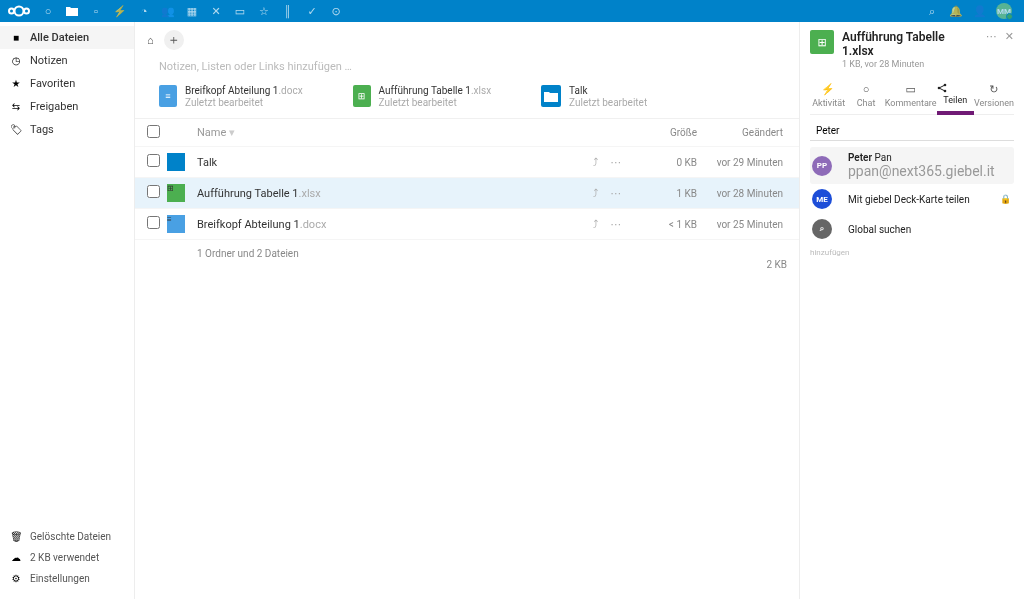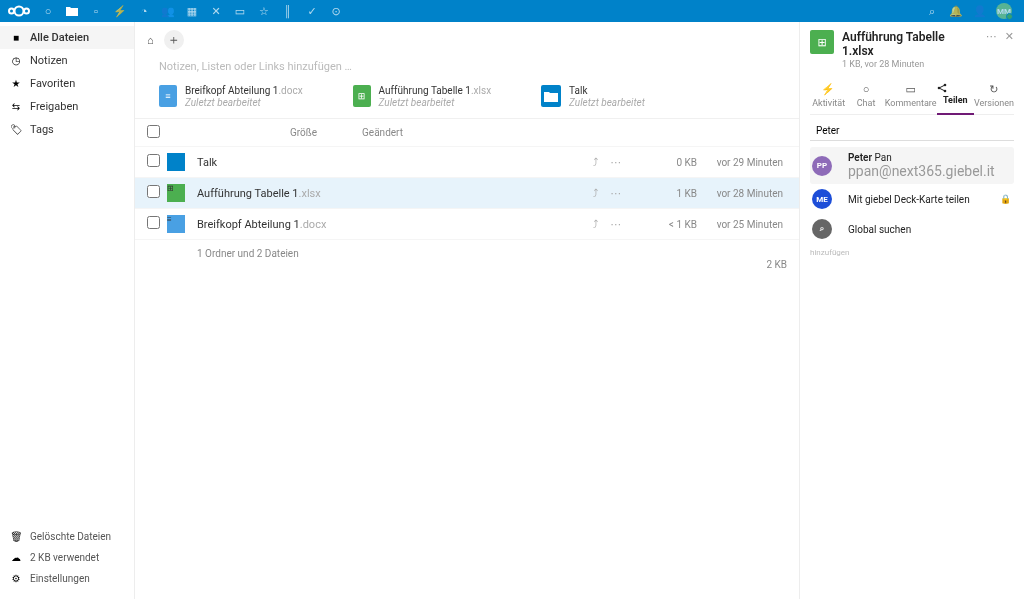--- a/index.html
+++ b/index.html
@@ -34,21 +34,21 @@
 
 .recent { display: flex; gap: 50px; padding: 4px 24px 10px; }
 .recent-item { display: flex; gap: 8px; cursor: pointer; }
 .recent-item .ficon { width: 18px; height: 22px; border-radius: 2px; display: flex; align-items: center; justify-content: center; color: #fff; font-size: 9px; }
 .ficon.doc { background: #49a0e3; }
 .ficon.xls { background: #4caf50; }
 .ficon.fold { background: #0082c9; width: 20px; }
 .recent-item .txt { font-size: 10px; }
 .recent-item .txt .name { color: #333; }
 .recent-item .txt .ext { color: #aaa; }
-.recent-item .txt .sub { color: #aaa; margin-top: 1px; font-style: italic; }
+.recent-item .txt .sub { color: #aaa; margin-top: 1px; }
 
 .table { flex: 1; overflow: auto; }
 .table .hdr, .table .row { display: flex; align-items: center; padding: 6px 12px; border-bottom: 1px solid #f5f5f5; }
 .table .hdr { color: #999; font-size: 10px; border-top: 1px solid #f0f0f0; }
 .table .cb { width: 20px; }
 .table .cb input { cursor: pointer; }
 .table .ic { width: 30px; }
 .table .nm { flex: 1; font-size: 11px; }
 .table .nm .ext { color: #aaa; }
 .table .actions { width: 60px; display: flex; gap: 12px; color: #aaa; font-size: 11px; justify-content: center; }
@@ -64,21 +64,21 @@
 .details .dicon { width: 24px; height: 24px; background: #4caf50; border-radius: 2px; display: flex; align-items: center; justify-content: center; color: #fff; font-size: 11px; }
 .details .dtitle { flex: 1; }
 .details .dtitle .dname { font-size: 12px; font-weight: 600; color: #222; }
 .details .dtitle .dsub { font-size: 9px; color: #999; margin-top: 1px; }
 .details .dctrls { display: flex; gap: 8px; color: #999; font-size: 11px; }
 .details .dctrls span { cursor: pointer; }
 
 .tabs { display: flex; justify-content: space-between; margin-top: 10px; border-bottom: 1px solid #eee; }
 .tabs .tab { flex: 1; text-align: center; padding: 4px 0 6px; font-size: 9px; color: #888; cursor: pointer; }
 .tabs .tab .ti { display: block; font-size: 11px; margin-bottom: 2px; color: #555; }
-.tabs .tab.active { color: #222; border-bottom: 2px solid #701a75; margin-bottom: -1px; font-weight: bold; }
+.tabs .tab.active { color: #222; border-bottom: 4px solid #701a75; margin-bottom: -1px; }
 
 .share-search { margin-top: 6px; }
 .share-search input { width: 100%; padding: 4px 6px; font-size: 10px; border: none; border-bottom: 1px solid #ddd; outline: none; }
 
 .share-results { margin-top: 6px; }
 .share-item { display: flex; align-items: center; gap: 16px; padding: 5px 2px; cursor: pointer; border-radius: 3px; }
 .share-item.hl { background: #f5f5f5; }
 .share-item .av { width: 20px; height: 20px; border-radius: 50%; display: flex; align-items: center; justify-content: center; font-size: 8px; color: #fff; font-weight: bold; }
 .share-item .av.pp { background: #8e6bb8; }
 .share-item .av.deck { background: #1d4ed8; }
@@ -207,20 +207,21 @@
           <div><span class="name">Talk</span></div>
           <div class="sub">Zuletzt bearbeitet</div>
         </div>
       </div>
     </div>
 
     <div class="table">
       <div class="hdr">
         <div class="cb"><input type="checkbox" style=""></div>
         <div class="ic"></div>
+        <div class="nm"><span>Name</span> <span style="color:#ccc">▾</span></div>
         <div class="actions"></div>
         <div class="sz">Größe</div>
         <div class="md">Geändert</div>
       </div>
 
       <div class="row">
         <div class="cb"><input type="checkbox" style=""></div>
         <div class="ic">
             <div class="ficon fold">
               <svg width="14" height="11" viewBox="0 0 14 11">

